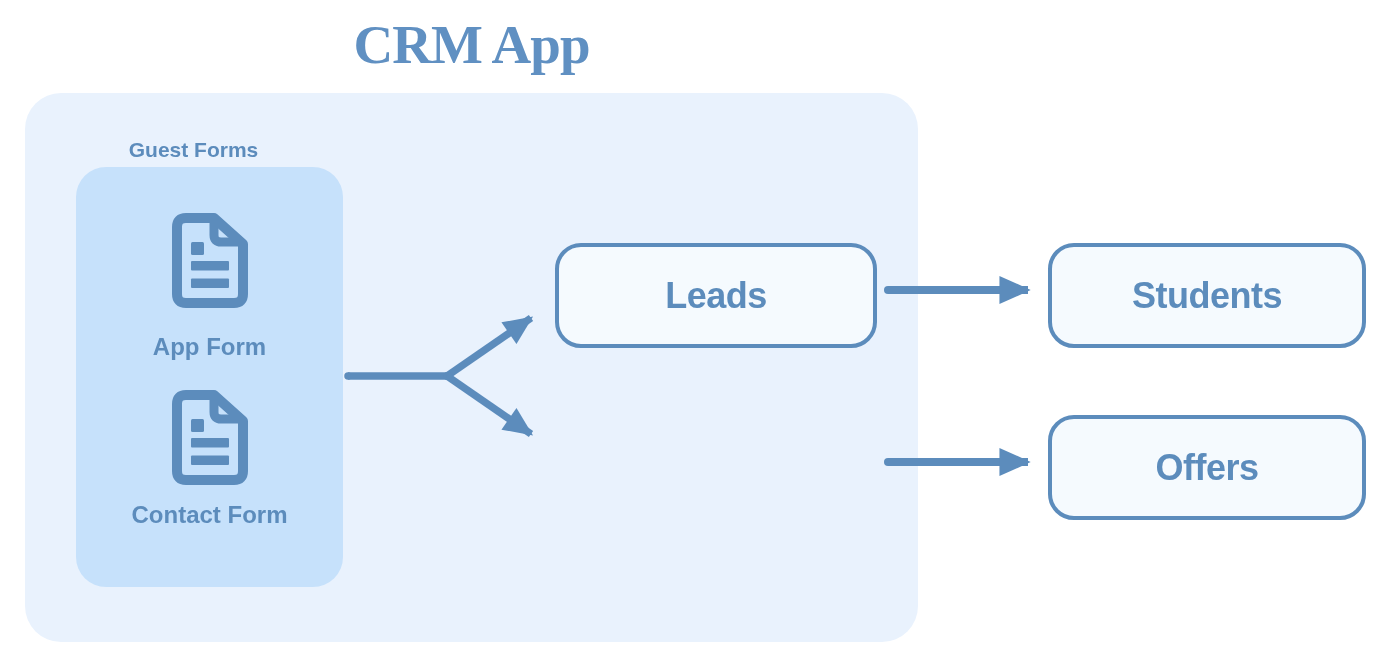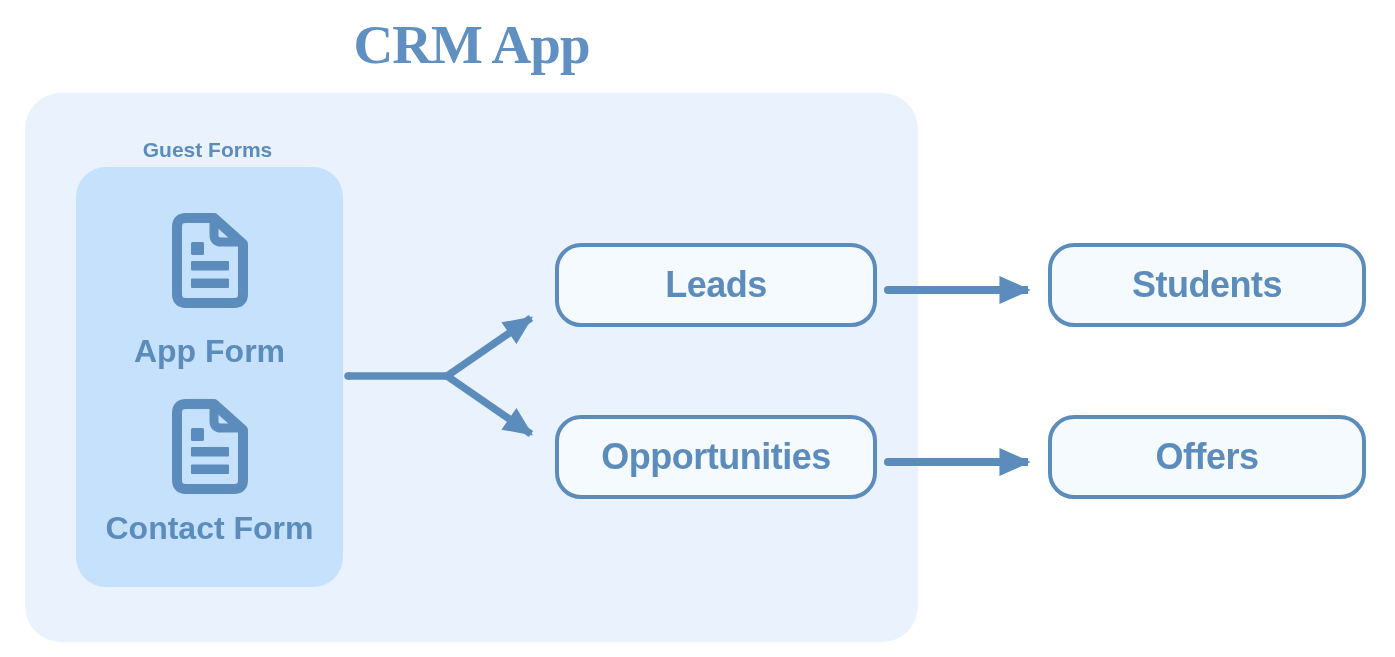--- a/index.html
+++ b/index.html
@@ -36,53 +36,53 @@
   .container {
     position: absolute;
     left: 25px; top: 93px;
     width: 893px; height: 549px;
     background: var(--container-bg);
     border-radius: 36px;
   }
 
   .gf-label {
     position: absolute;
-    left: 74px; top: 138px; width: 267px;
+    left: 60px; top: 138px; width: 267px;
     text-align: center;
     font-size: 21px;
     font-weight: 700;
     color: var(--accent);
   }
 
   .gf-box {
     position: absolute;
     left: 76px; top: 167px;
     width: 267px; height: 420px;
     background: var(--forms-bg);
     border-radius: 30px;
     display: flex;
     flex-direction: column;
     align-items: center;
     padding-top: 46px;
   }
   .gf-box .icon { display: block; width: 76px; height: 95px; color: var(--accent); }
   .gf-box .icon svg { display: block; width: 100%; height: 100%; }
   .form-label {
-    font-size: 32px;
+    font-size: 24px;
     font-weight: 700;
     color: var(--accent);
     line-height: 1.1;
   }
   .form-label.first { margin-top: 26px; }
   .icon.second { margin-top: 30px; }
   .form-label.second { margin-top: 17px; }
 
   .node {
     position: absolute;
-    height: 84px;
+    height: 105px;
     background: var(--node-bg);
     border: 4px solid var(--accent);
     border-radius: 26px;
     display: flex;
     align-items: center;
     justify-content: center;
   }
   .node span {
     font-size: 36px;
     font-weight: 700;
@@ -134,23 +134,20 @@
         <rect x="19" y="48" width="38" height="9.5" rx="1" fill="currentColor"></rect>
         <rect x="19" y="65.5" width="38" height="9.5" rx="1" fill="currentColor"></rect>
       </svg>
     </span>
     <div class="form-label second">Contact Form</div>
   </div>
 
   <div class="node leads">
     <span>Leads</span>
   </div>
-  <div class="node opportunities">
-    <span>Opportunities</span>
-  </div>
   <div class="node offers">
     <span>Offers</span>
   </div>
   <div class="node students">
     <span>Students</span>
   </div>
 
   <svg class="arrows" viewBox="0 0 1395 657">
     <defs>
       <marker id="arrowhead" viewBox="0 0 10 10" refX="9" refY="5" markerWidth="4.4" markerHeight="4.2" orient="auto">

